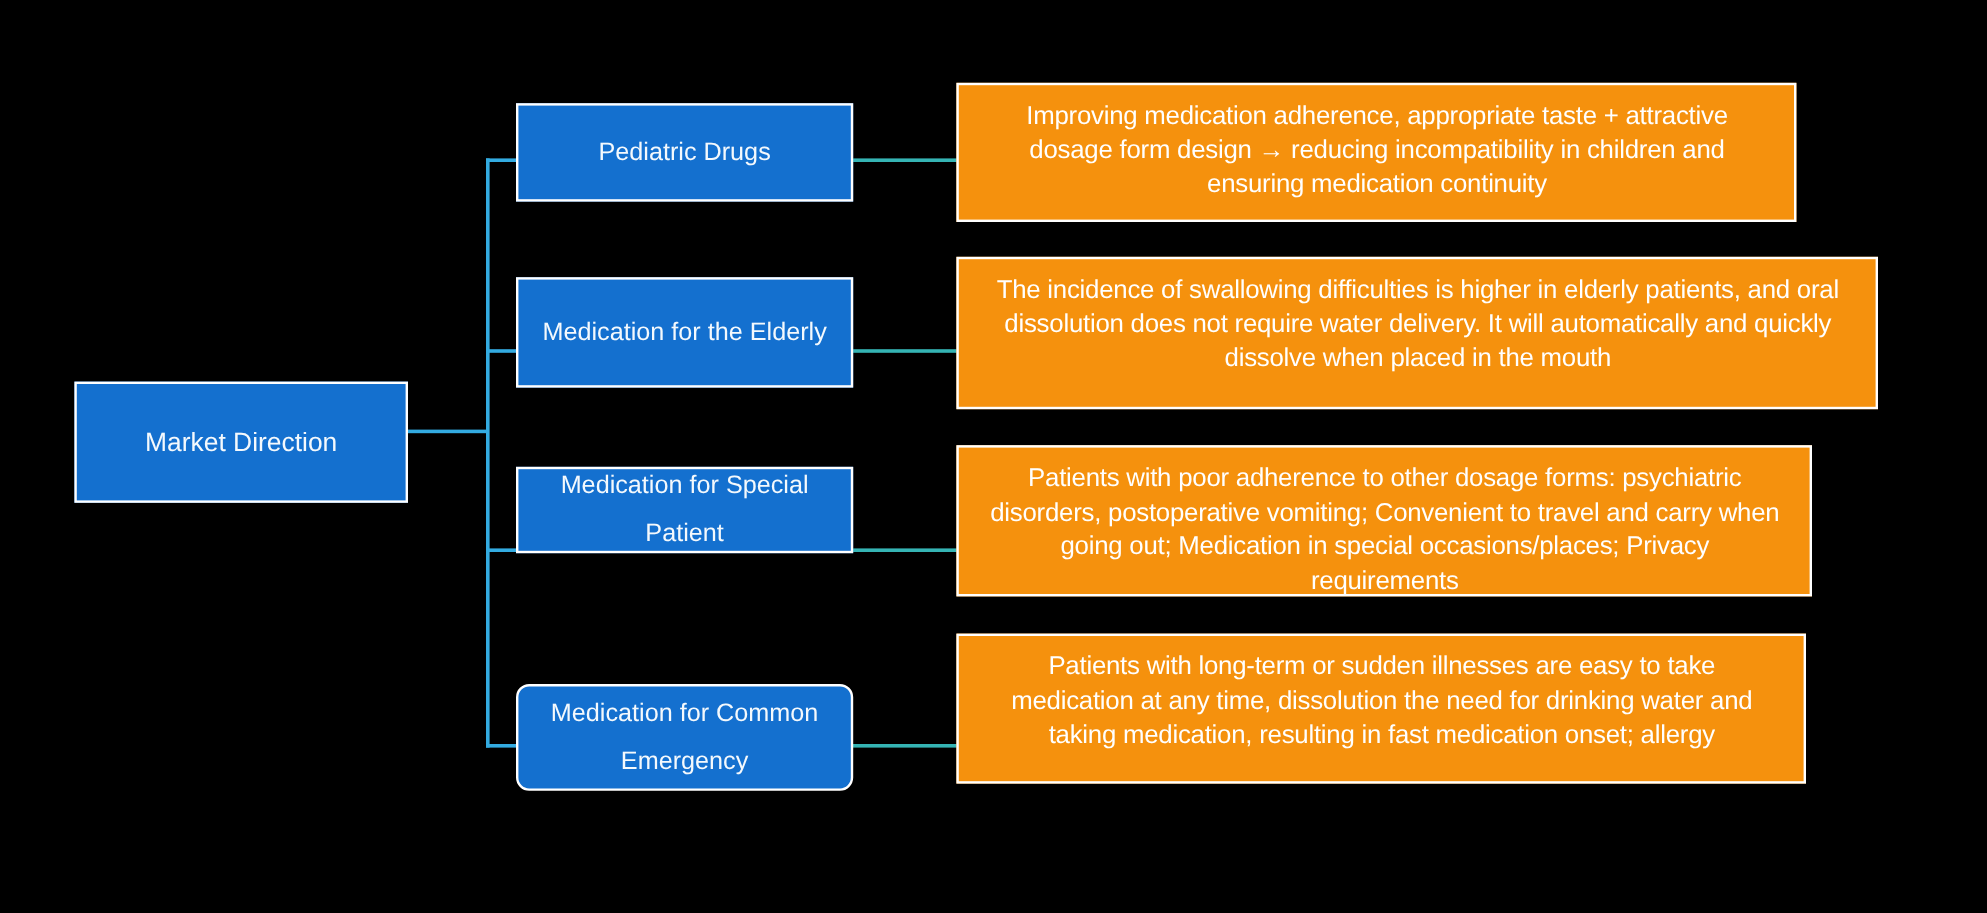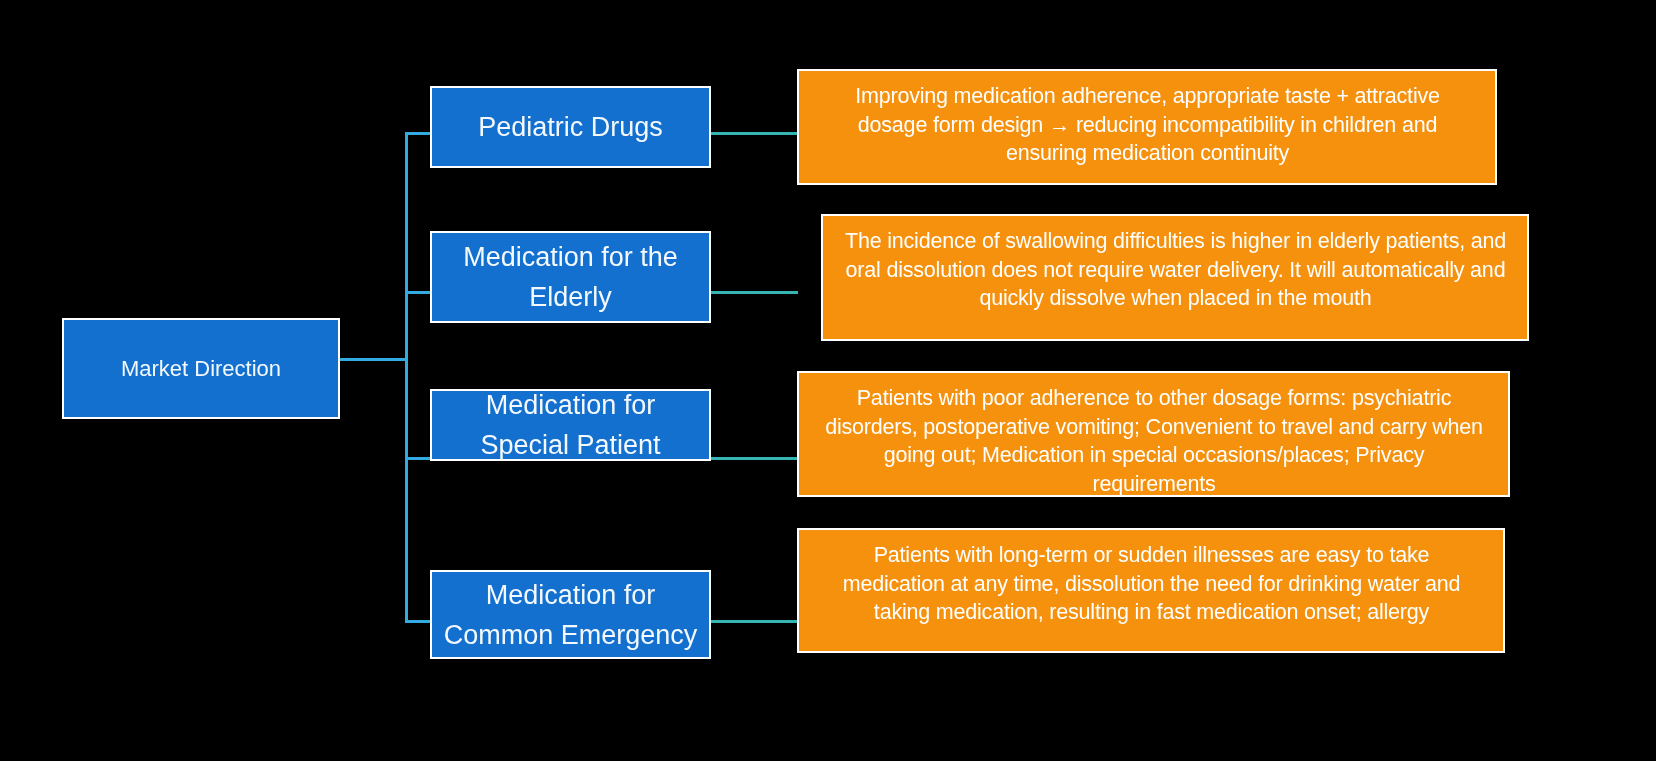--- a/index.html
+++ b/index.html
@@ -21,44 +21,44 @@
     font-family:"Liberation Sans", sans-serif;
     overflow:hidden;
   }
   .node{
     position:absolute;
     background:var(--node-fill);
     border:2px solid var(--node-border);
     color:var(--node-text);
     display:flex;align-items:center;justify-content:center;
     text-align:center;
-    font-size:27px;line-height:40px;
+    font-size:21px;line-height:40px;
     box-sizing:border-box;
     padding:0 10px;
   }
   .root-node{left:62px;top:318px;width:278px;height:101px;font-size:22px;}
   .branch-node{left:430px;width:281px;}
   .bn-0{top:86px;height:82px;}
   .bn-1{top:231px;height:92px;}
   .bn-2{top:389px;height:72px;}
-  .bn-3{top:570px;height:89px;}
+  .bn-3{top:570px;height:89px;border-radius:11px;}
   .desc{
     position:absolute;left:797px;
     background:var(--desc-fill);
     border:2px solid var(--desc-border);
     color:var(--desc-text);
     font-size:21.5px;line-height:28.5px;
     letter-spacing:-0.2px;
     padding:11px 20px 0 21px;
     box-sizing:border-box;
     overflow:hidden;
     text-align:center;
   }
   .db-0{top:69px;width:700px;height:116px;}
-  .db-1{top:214px;width:708px;height:127px;margin-left:24px;}
+  .db-1{top:214px;width:768px;height:127px;}
   .db-2{top:371px;width:713px;height:126px;}
   .db-3{top:528px;width:708px;height:125px;}
   .line{position:absolute;}
   .tree{background:var(--tree-line);}
   .teal{background:var(--link-line);}
   .trunk{left:405px;top:132px;width:3px;height:491px;}
   .root-link{left:339px;top:358px;width:66px;height:3px;}
   .tlink{left:405px;width:27px;height:3px;}
   .tlink-0{top:132px;} .tlink-1{top:291px;} .tlink-2{top:457px;} .tlink-3{top:620px;}
   .olink{left:709px;width:89px;height:3px;}

